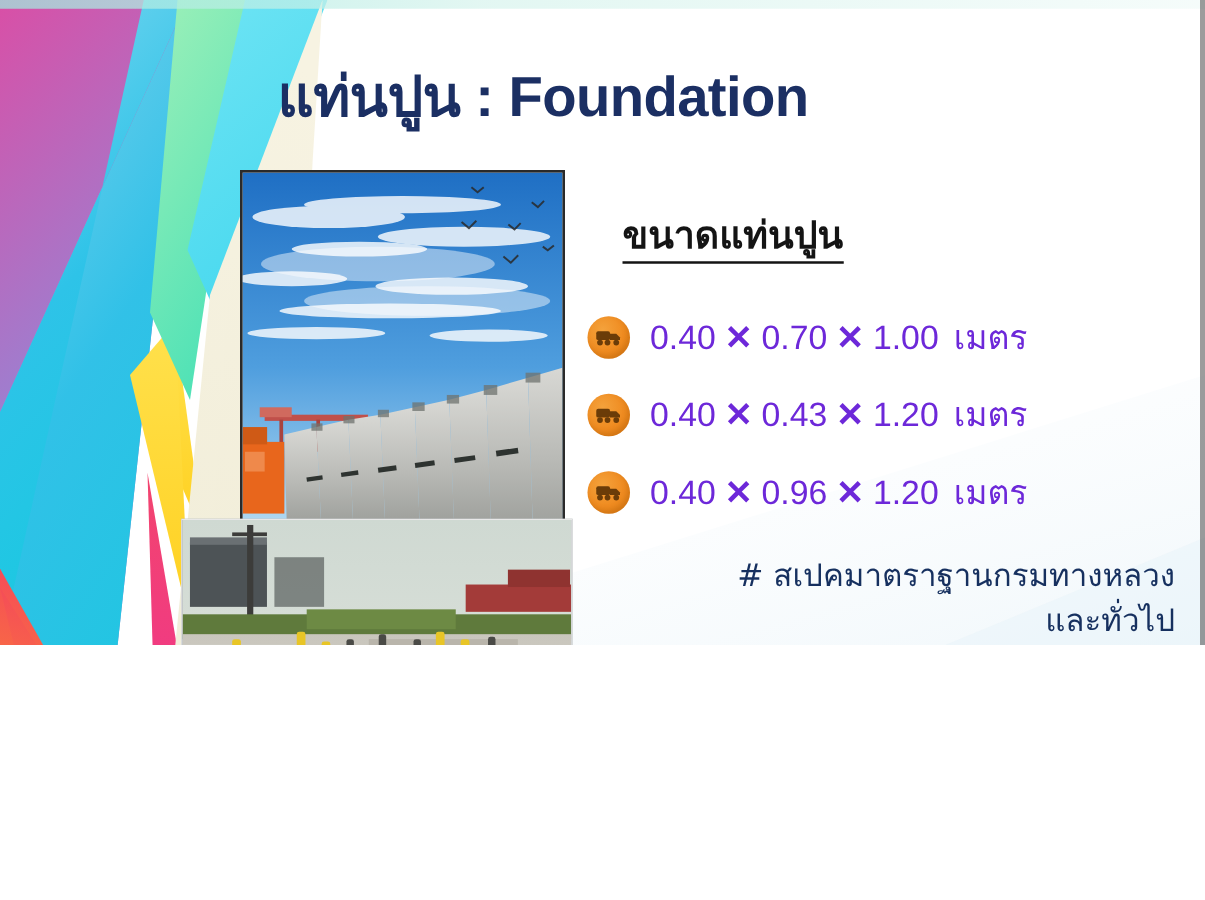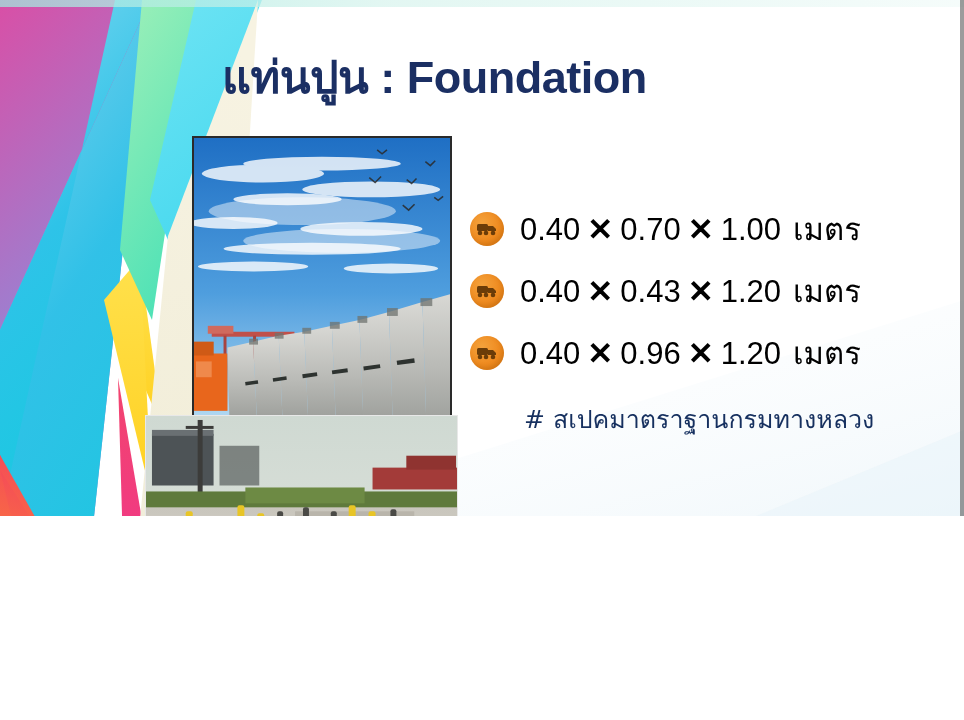--- a/index.html
+++ b/index.html
@@ -85,40 +85,41 @@
     flex: 0 0 auto;
     width: 34px; height: 34px;
     border-radius: 50%;
     background: radial-gradient(circle at 36% 32%, #f4a23c 0%, #ef8b20 55%, #e07c14 100%);
     position: relative;
     margin-right: 16px;
     box-shadow: inset -2px -3px 4px rgba(150,80,0,.25);
   }
   .bullet-icon svg { position: absolute; left: 6px; top: 9px; }
   .spec-text {
-    font-size: 31px;
-    color: #000000;
+    font-size: 27px;
+    color: #6d28d9;
     white-space: nowrap;
     font-family: "Liberation Sans", sans-serif;
   }
   .spec-text .num { letter-spacing: 0px; }
   .spec-text .times { font-weight: bold; padding: 0 7px; }
   .spec-text .unit {
     font-family: "DejaVu Sans", "Liberation Sans", sans-serif;
     margin-left: 12px;
   }
 
   .note {
     margin-top: 18px;
-    margin-left: 54px;
+    margin-left: 42px;
     font-family: "DejaVu Sans", "Liberation Sans", sans-serif;
     font-size: 25px;
     color: #16305f;
     line-height: 1.45;
     font-weight: 500;
+    text-align: right;
   }
   .note-line2 { margin-left: 14px; }
 </style>
 </head>
 <body>
 
 <div class="slide">
 
   <div class="bg-layer">
     <svg class="bg-svg" viewBox="0 0 964 720" preserveAspectRatio="none">
@@ -415,20 +416,21 @@
 
       <g fill="#8f8c83" opacity="0.45">
         <polygon points="74,244 164,236 186,248 96,258"></polygon>
         <polygon points="196,220 272,214 286,222 210,230"></polygon>
       </g>
     </svg>
   </div>
 
   <div class="content">
 
+    <div class="subhead">ขนาดแท่นปูน</div>
 
     <div class="spec-list">
 
       <div class="spec-row">
         <span class="bullet-icon">
           <svg width="22" height="16" viewBox="0 0 22 16">
             <rect x="1" y="3" width="11" height="7" rx="1.5" fill="#6b3c08"></rect>
             <path d="M12 5 l5 0 l3 3 l0 2 l-8 0 z" fill="#6b3c08"></path>
             <circle cx="4" cy="12" r="2.3" fill="#6b3c08"></circle>
             <circle cx="10" cy="12" r="2.3" fill="#6b3c08"></circle>
@@ -467,17 +469,18 @@
         </span>
         <span class="spec-text">
           <span class="num">0.40</span><span class="times">✕</span><span class="num">0.96</span><span class="times">✕</span><span class="num">1.20</span><span class="unit">เมตร</span>
         </span>
       </div>
 
     </div>
 
     <div class="note">
       <div># สเปคมาตราฐานกรมทางหลวง</div>
+      <div class="note-line2">และทั่วไป</div>
     </div>
 
   </div>
 
 </div>
 
 </body></html>

